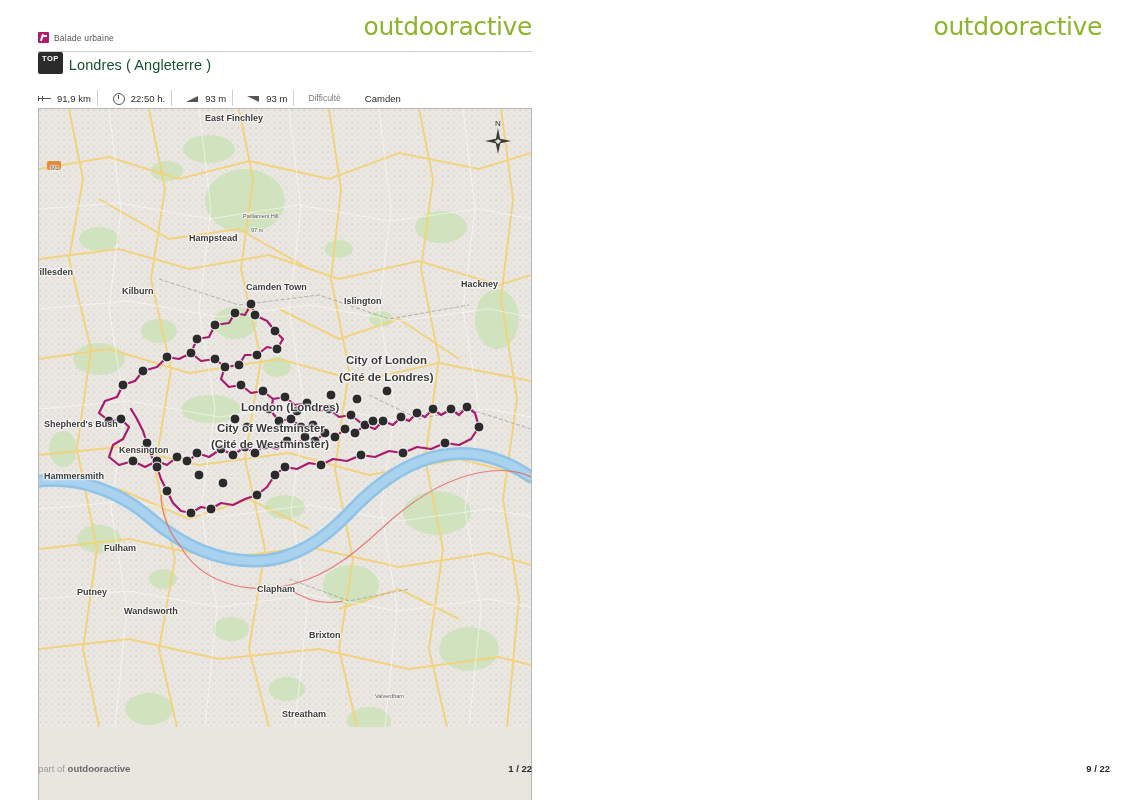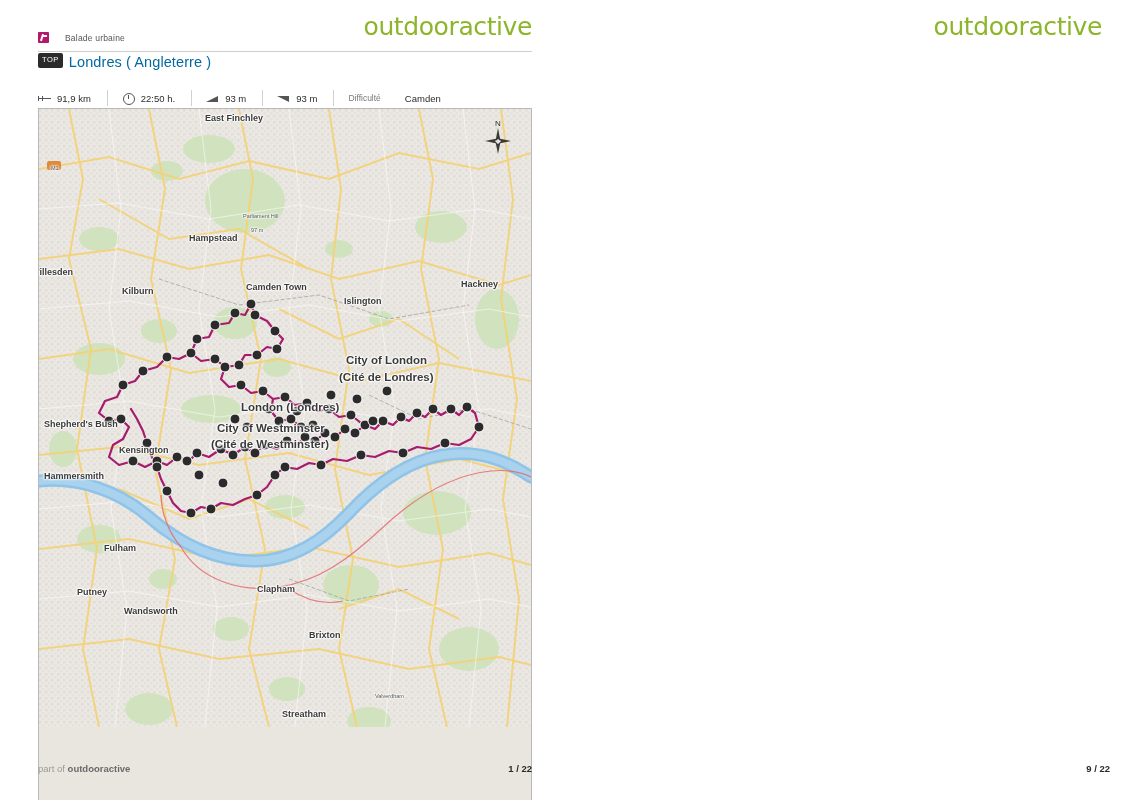--- a/index.html
+++ b/index.html
@@ -13,58 +13,58 @@
   .page-wrap { display: flex; width: 1140px; height: 800px; position: relative; }
   .page { position: relative; height: 800px; background: #fff; }
   .page-left { width: 570px; }
   .page-right { width: 570px; }
   .page-divider {
     position: absolute; left: 570px; top: 0; width: 1px; height: 800px;
     background: #d8d8d8;
   }
 
   
-  .cat-row { display: flex; align-items: center; gap: 16px; }
+  .cat-row { display: flex; align-items: center; gap: 5px; }
   .cat-badge {
     width: 11px; height: 11px; background: #b3186d; position: relative;
     display: inline-block; border-radius: 1px; flex: 0 0 auto;
   }
   .cat-badge::before {
     content: ""; position: absolute; left: 3px; top: 2px;
     width: 2px; height: 7px; background: #fff; transform: rotate(18deg);
   }
   .cat-badge::after {
     content: ""; position: absolute; left: 5px; top: 3px;
     width: 4px; height: 2px; background: #fff;
   }
   .cat-label { font-size: 8.5px; color: #555; letter-spacing: .2px; }
   .brand {
     color: #8cb52a; font-size: 25px; font-weight: 400; letter-spacing: -0.4px;
     font-family: "DejaVu Sans", sans-serif;
   }
   .top-badge {
     display: inline-block; background: #2b2b2b; color: #fff;
-    font-size: 7.5px; font-weight: normal; padding: 2px 4px 4px 4px;
+    font-size: 7.5px; font-weight: bold; padding: 2px 4px 11px 4px;
     border-radius: 2px; letter-spacing: .5px; vertical-align: middle;
     position: relative; top: -2px;
   }
-  .title-text { font-size: 14.5px; color: #0369a1; letter-spacing: .1px; }
+  .title-text { font-size: 14.5px; color: #14532d; letter-spacing: .1px; }
 
   
   .l-head { position: absolute; left: 38px; top: 32px; width: 494px; }
   .l-brand { position: absolute; right: 38px; top: 12px; }
   .l-rule { position: absolute; left: 38px; top: 51px; width: 494px; height: 1px; background: #cfcfcf; }
   .l-title { position: absolute; left: 38px; top: 54px; display: flex; align-items: center; gap: 6px; }
   .l-stats {
     position: absolute; left: 38px; top: 88px; width: 494px; height: 20px;
     display: flex; align-items: center;
   }
   .stat {
     display: flex; align-items: center; gap: 6px;
-    padding-right: 16px; margin-right: 14px;
+    padding-right: 6px; margin-right: 14px;
     border-right: 1px solid #d0d0d0; height: 16px;
   }
   .stat:last-child { border-right: none; }
   .stat-val { font-size: 9.5px; color: #2b2b2b; }
   .stat-lbl { font-size: 8.5px; color: #7a7a7a; }
   .stat-lbl2 { font-size: 9.5px; color: #2b2b2b; margin-left: 18px; }
   .ic { width: 13px; height: 11px; display: inline-block; position: relative; flex: 0 0 auto; }
   .ic-dist::before {
     content: ""; position: absolute; left: 0; top: 5px; width: 13px; height: 1px; background: #555;
   }

